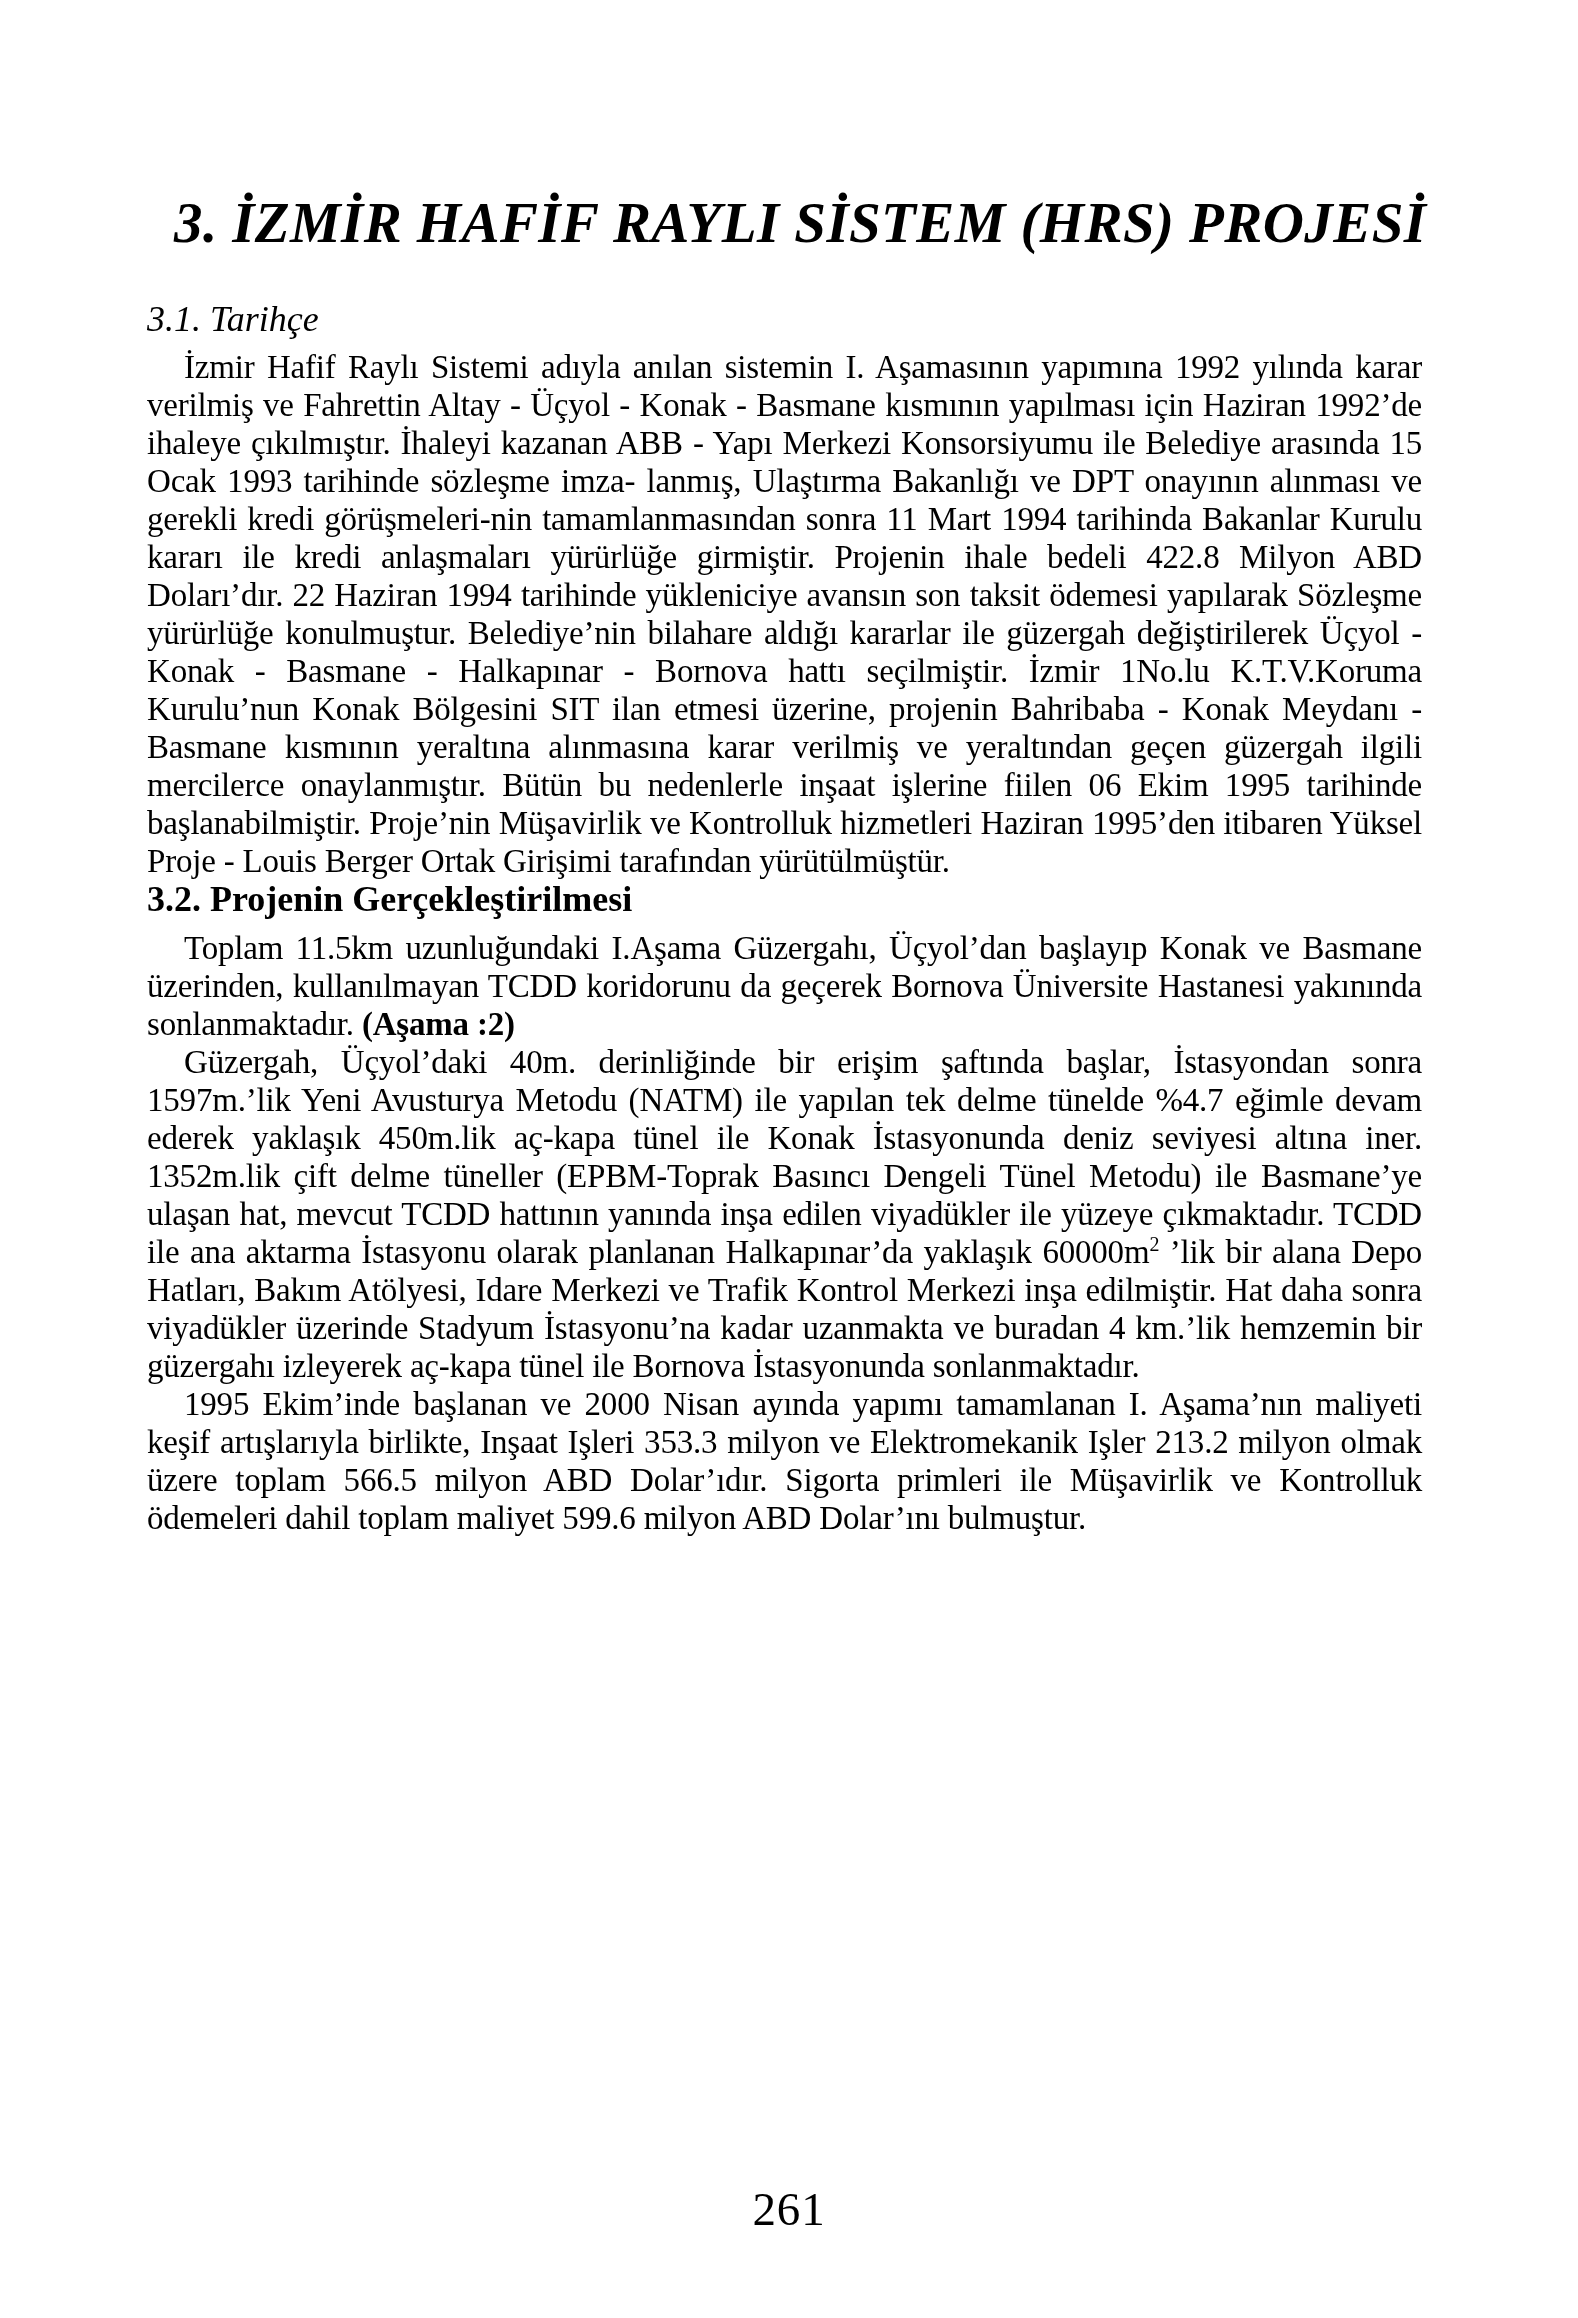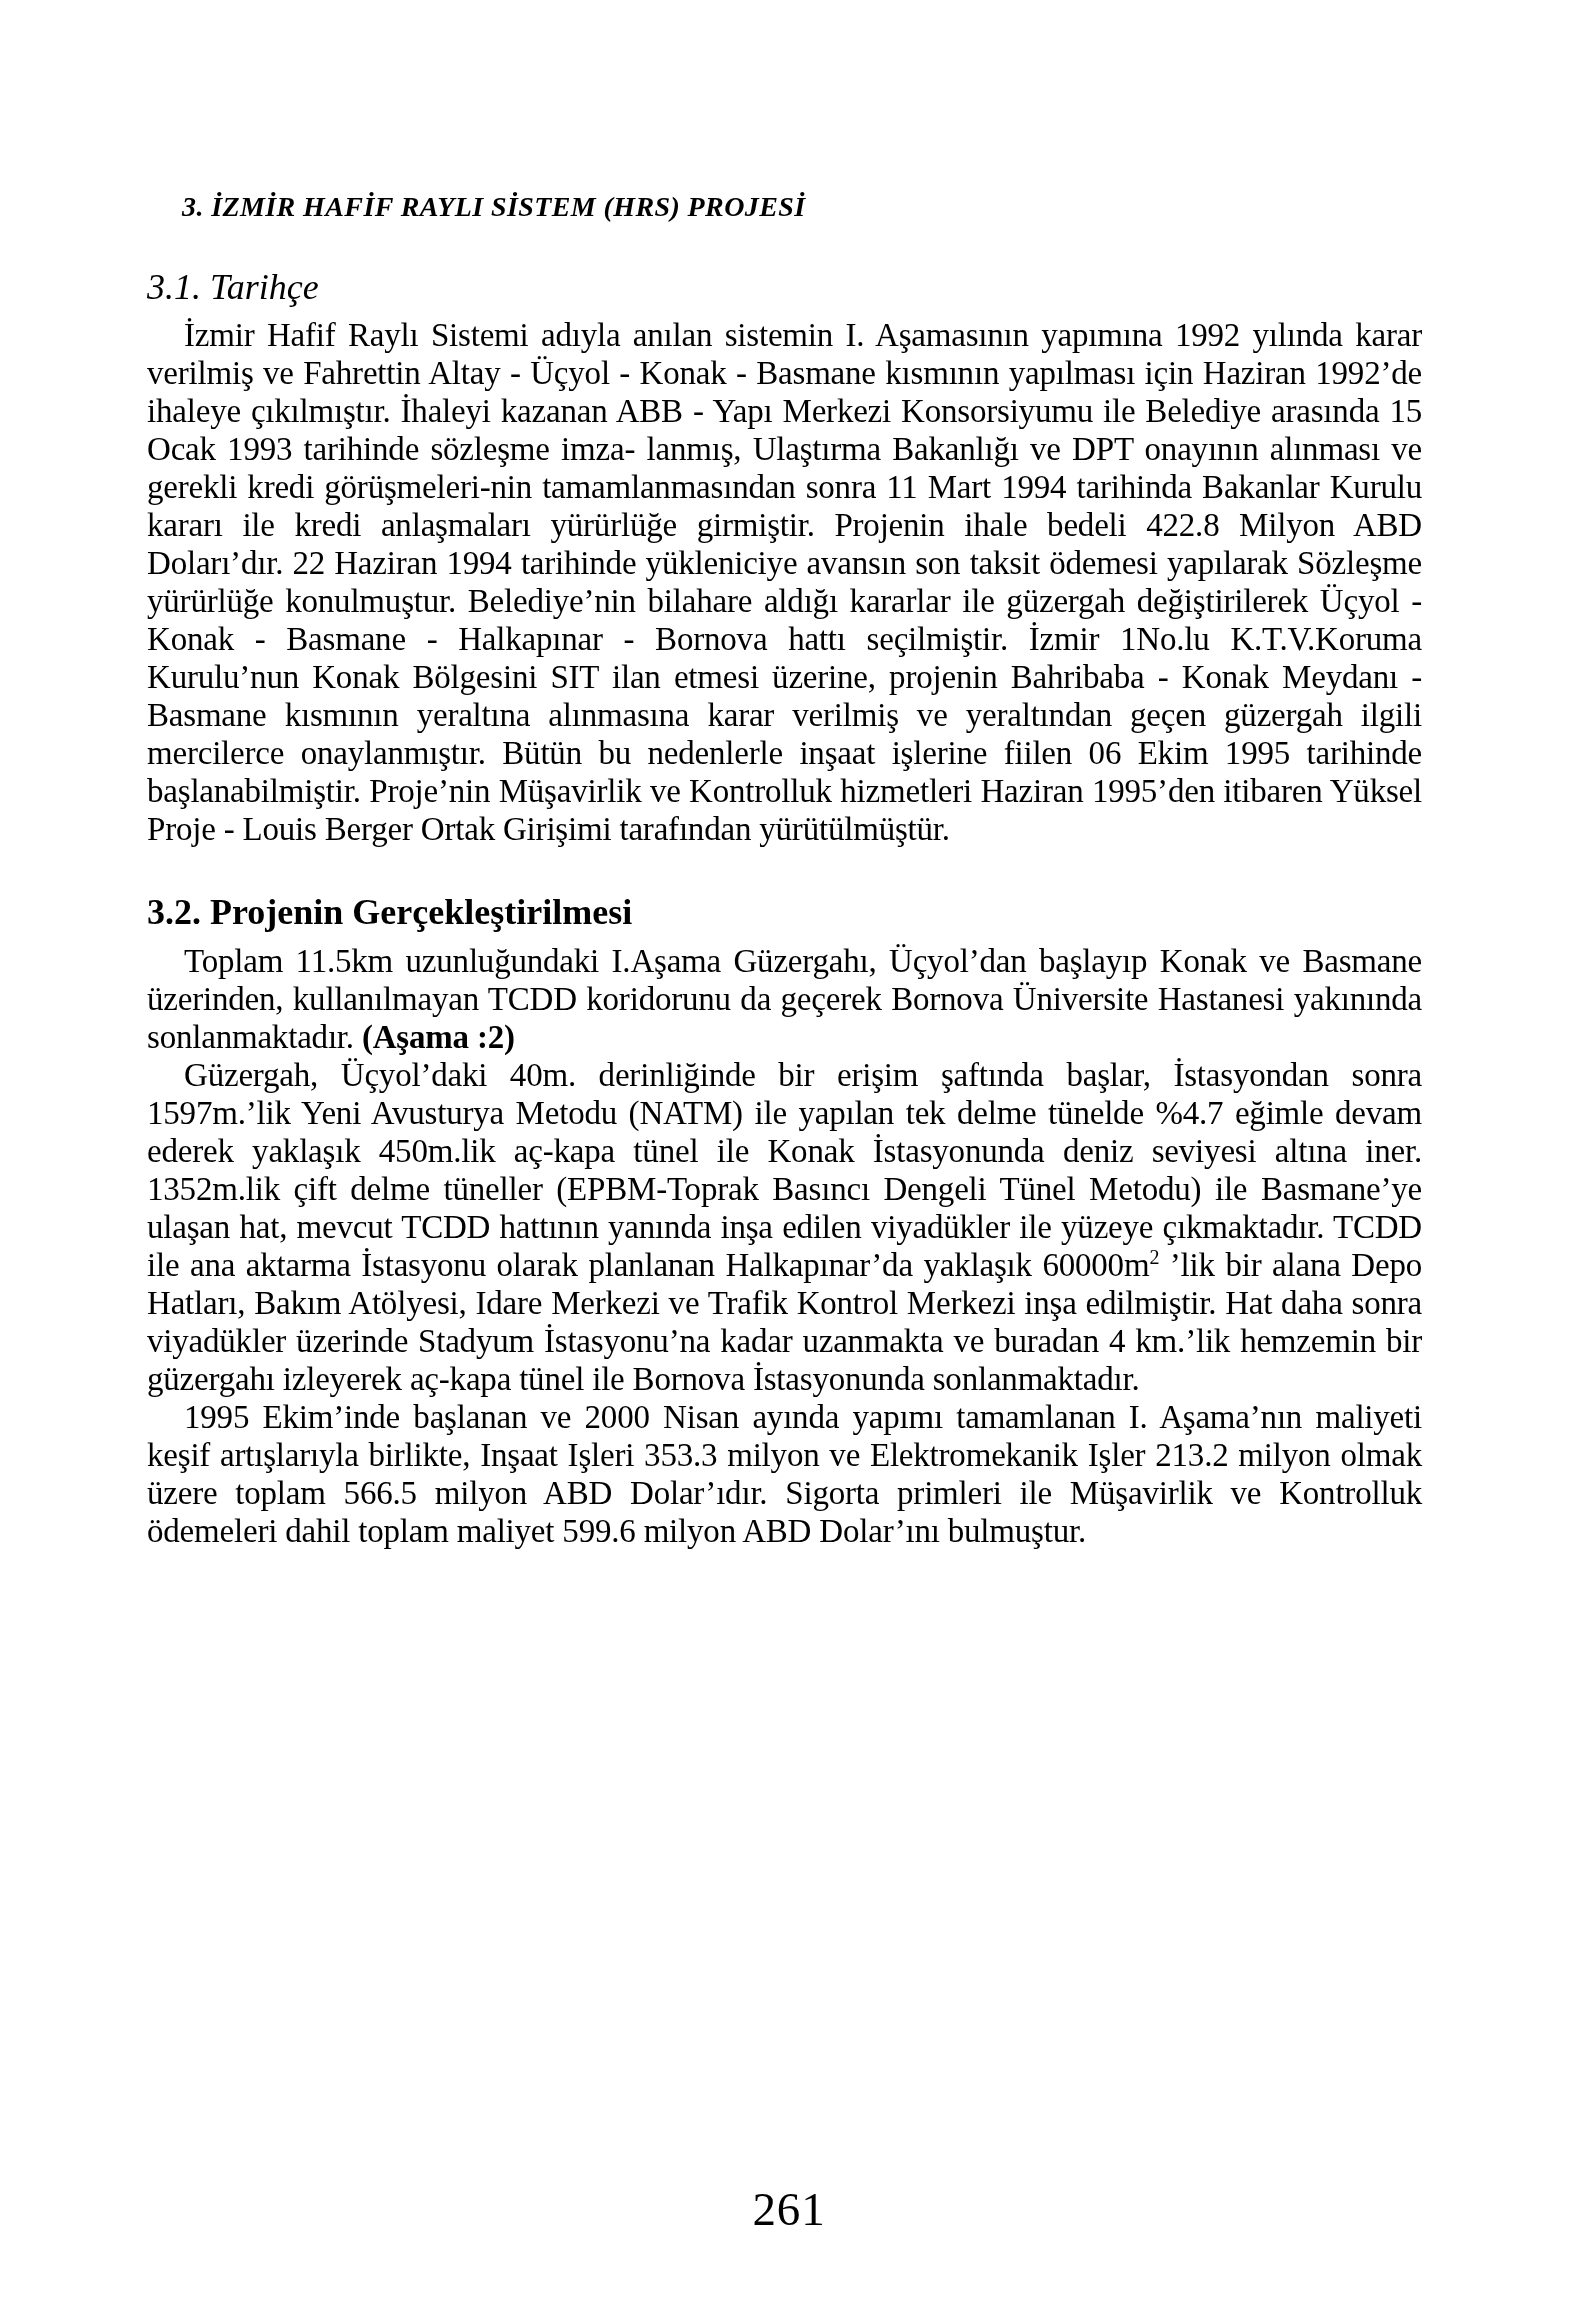--- a/index.html
+++ b/index.html
@@ -19,37 +19,36 @@
     height: 2319px;
     background: #ffffff;
   }
   .content {
     position: absolute;
     left: 147px;
     top: 192px;
     width: 1275px;
   }
   .doc-title {
-    font-size: 28px;
+    font-size: 57px;
     font-weight: bold;
     font-style: italic;
-    margin-left: 35px;
+    margin-left: 27px;
     letter-spacing: 0.4px;
     line-height: 1.1;
     white-space: nowrap;
   }
   .heading-31 {
     margin-top: 45px;
     font-size: 36px;
     font-weight: normal;
     font-style: italic;
     line-height: 1.1;
   }
   .heading-32 {
-    margin-top: 45px;
     font-size: 36px;
     font-weight: bold;
     line-height: 1.1;
   }
   p.body-para {
     font-size: 33px;
     line-height: 38px;
     text-align: justify;
     text-indent: 37px;
     letter-spacing: -0.2px;

